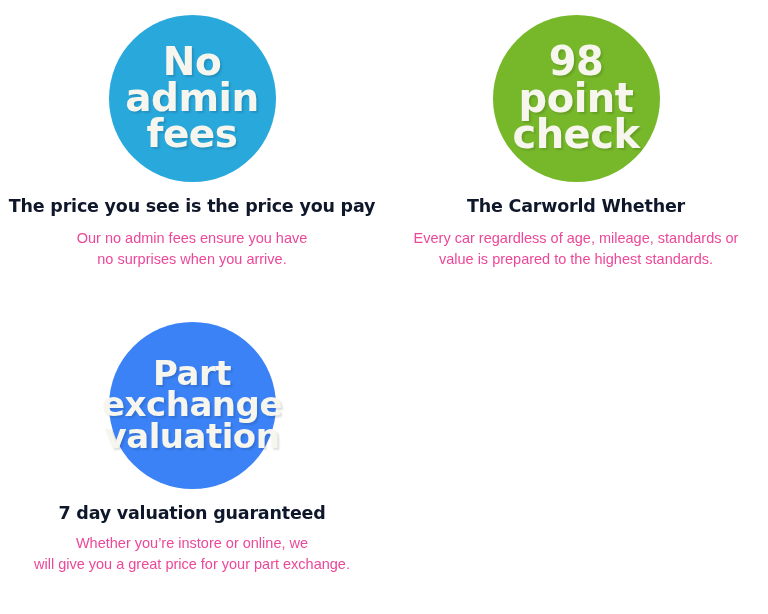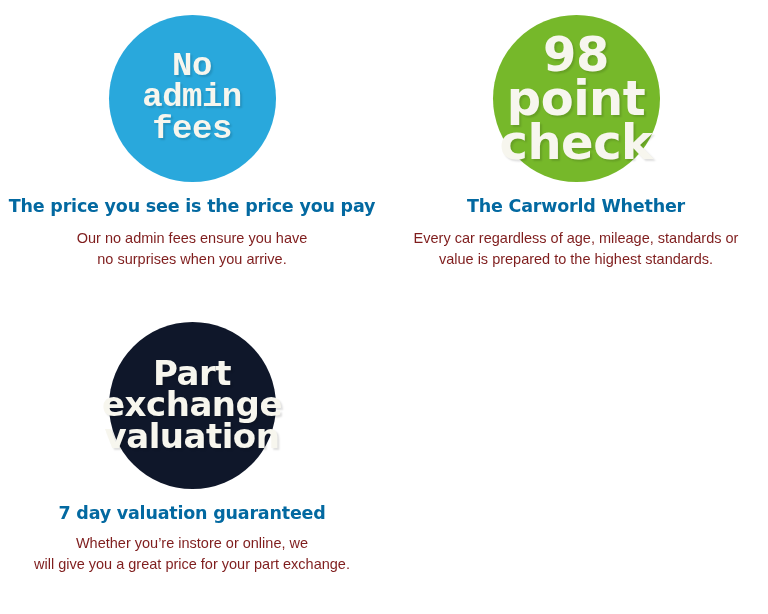--- a/index.html
+++ b/index.html
@@ -56,41 +56,41 @@
     text-align: center;
     line-height: 0.92;
     letter-spacing: -0.5px;
     white-space: pre-line;
     text-shadow: 2px 2px 2px rgba(0,0,0,0.13);
     position: relative;
     z-index: 2;
   }
 
   
-  .c1 .badge-text { font-size: 34px; font-family: Liberation Mono, monospace; }
-  .c2 .badge-text { font-size: 48px; }
+  .c1 .badge-text { font-size: 39px; }
+  .c2 .badge-text { font-size: 40px; }
   .c3 .badge-text { font-size: 34px; width: 210px; }
   .c4 .badge-text { font-size: 35px; }
 
   
   .usp-heading {
     font-family: "DejaVu Sans", sans-serif;
     font-weight: bold;
     font-size: 17.5px;
-    color: #0369a1;
+    color: #0f172a;
     letter-spacing: -0.2px;
     text-align: center;
     margin: 0;
     padding: 0 6px;
     line-height: 1.2;
   }
   .usp-body {
     font-family: "Liberation Sans", sans-serif;
     font-size: 14.5px;
-    color: #7f1d1d;
+    color: #ec4899;
     text-align: center;
     line-height: 1.45;
     margin: 11px 0 0 0;
     padding: 0 4px;
     white-space: pre-line;
   }
   .c3 .usp-body, .c4 .usp-body { padding: 0 2px; margin-top: 9px; }
 </style>
 </head>
 <body style="background: rgb(255, 255, 255);">
@@ -118,21 +118,21 @@
 check</span>
       </div>
     </div>
     <h3 class="usp-heading">The Carworld Whether</h3>
     <p class="usp-body">Every car regardless of age, mileage, standards or
 value is prepared to the highest standards.</p>
   </div>
 
   <div class="usp-cell c3">
     <div class="badge-wrap">
-      <div class="badge" style="background: #0f172a;">
+      <div class="badge" style="background: #3b82f6;">
         <span class="badge-text">Part
 exchange
 valuation</span>
       </div>
     </div>
     <h3 class="usp-heading">7 day valuation guaranteed</h3>
     <p class="usp-body">Whether you’re instore or online, we
 will give you a great price for your part exchange.</p>
   </div>
 

